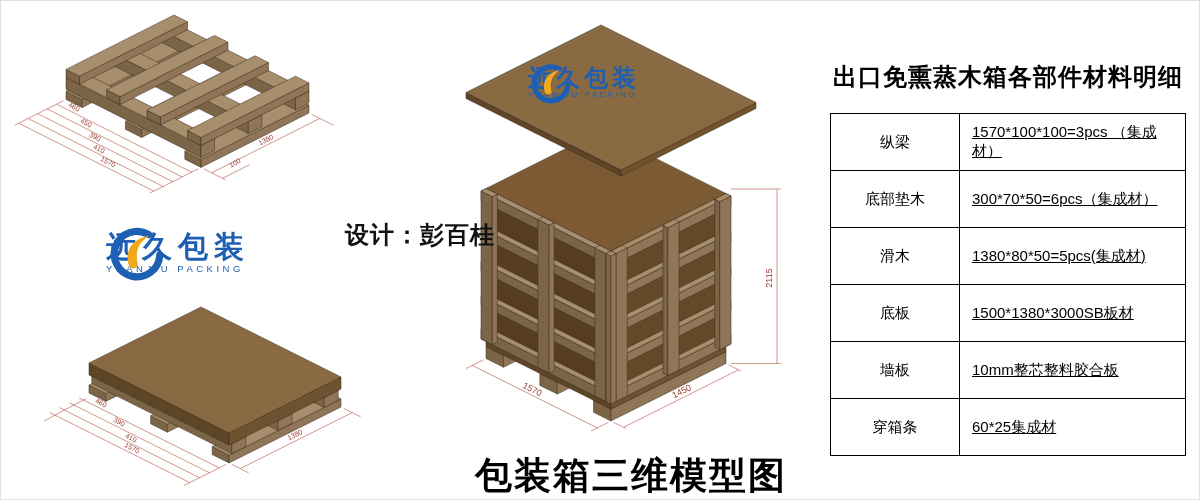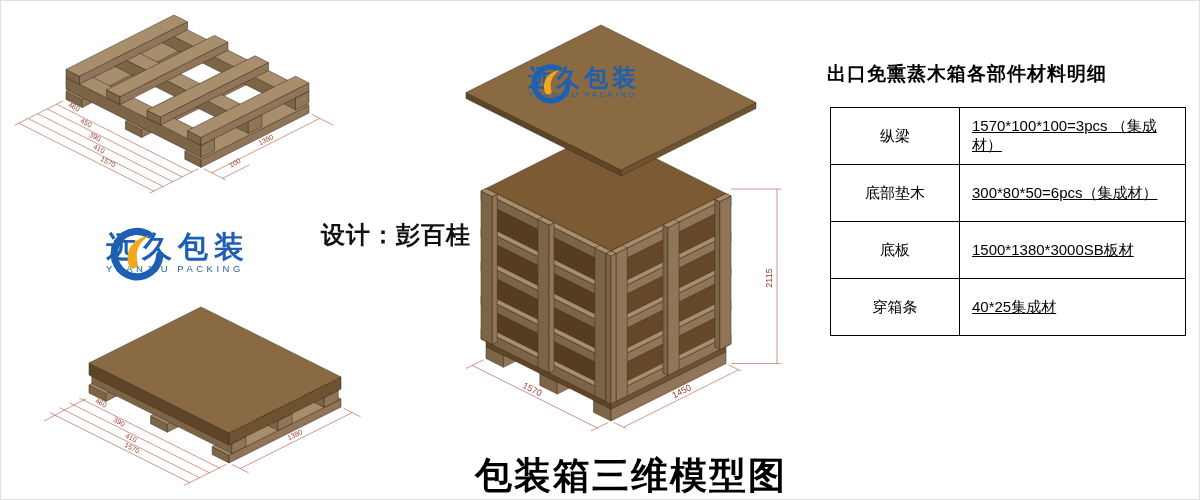--- a/index.html
+++ b/index.html
@@ -13,27 +13,27 @@
   .logo{position:absolute;display:flex;align-items:center;gap:8px;}
   .logo .mark{flex:0 0 auto;}
   .logo .cn{font-weight:bold;color:#1d5fb2;letter-spacing:6px;line-height:1.05;}
   .logo .en{color:#1d5fb2;letter-spacing:3.5px;line-height:1.3;}
   #logo-left .cn{font-size:30px;}
   #logo-left .en{font-size:9.5px;}
   #logo-lid .cn{font-size:24px;letter-spacing:4px;}
   #logo-lid .en{font-size:8px;letter-spacing:2.5px;}
   
   #credits{position:absolute;left:320px;top:218px;color:#111;}
-  #credits div{font-size:24px;font-weight:600;margin-bottom:16px;letter-spacing:1px;}
+  #credits div{font-size:24px;font-weight:600;margin-bottom:16px;letter-spacing:1px;margin-left:24px;}
   
   #main-title{position:absolute;left:430px;top:450px;width:400px;text-align:center;
               font-size:37px;font-weight:bold;color:#000;letter-spacing:2px;}
   
   #table-panel{position:absolute;left:826px;top:58px;width:362px;}
-  #table-title{text-align:left;font-size:19px;font-weight:bold;color:#000;margin:2px 0 20px 0;letter-spacing:1px;}
+  #table-title{text-align:center;font-size:24px;font-weight:bold;color:#000;margin:2px 0 20px 0;letter-spacing:1px;}
   #materials{width:356px;margin:0 auto;border-collapse:collapse;table-layout:fixed;}
   #materials td{border:1px solid #000;height:54px;font-size:15px;color:#000;}
   #materials td.part{width:126px;text-align:center;font-weight:500;}
   #materials td.spec{padding-left:12px;text-decoration:underline;}
 </style>
 </head>
 <body>
 
 <div id="canvas">
 
@@ -247,27 +247,35 @@
   <div id="table-panel">
     <div id="table-title">出口免熏蒸木箱各部件材料明细</div>
     <table id="materials">
       <tbody>
         <tr>
           <td class="part">纵梁</td>
           <td class="spec">1570*100*100=3pcs （集成材）</td>
         </tr>
         <tr>
           <td class="part">底部垫木</td>
-          <td class="spec">300*80*50=6pcs（集成材）</td>
+          <td class="spec">300*70*50=6pcs（集成材）</td>
+        </tr>
+        <tr>
+          <td class="part">滑木</td>
+          <td class="spec">1380*80*50=5pcs(集成材)</td>
         </tr>
         <tr>
           <td class="part">底板</td>
           <td class="spec">1500*1380*3000SB板材</td>
         </tr>
         <tr>
+          <td class="part">墙板</td>
+          <td class="spec">10mm整芯整料胶合板</td>
+        </tr>
+        <tr>
           <td class="part">穿箱条</td>
-          <td class="spec">40*25集成材</td>
+          <td class="spec">60*25集成材</td>
         </tr>
       </tbody>
     </table>
   </div>
 
 </div>
 
 </body></html>

